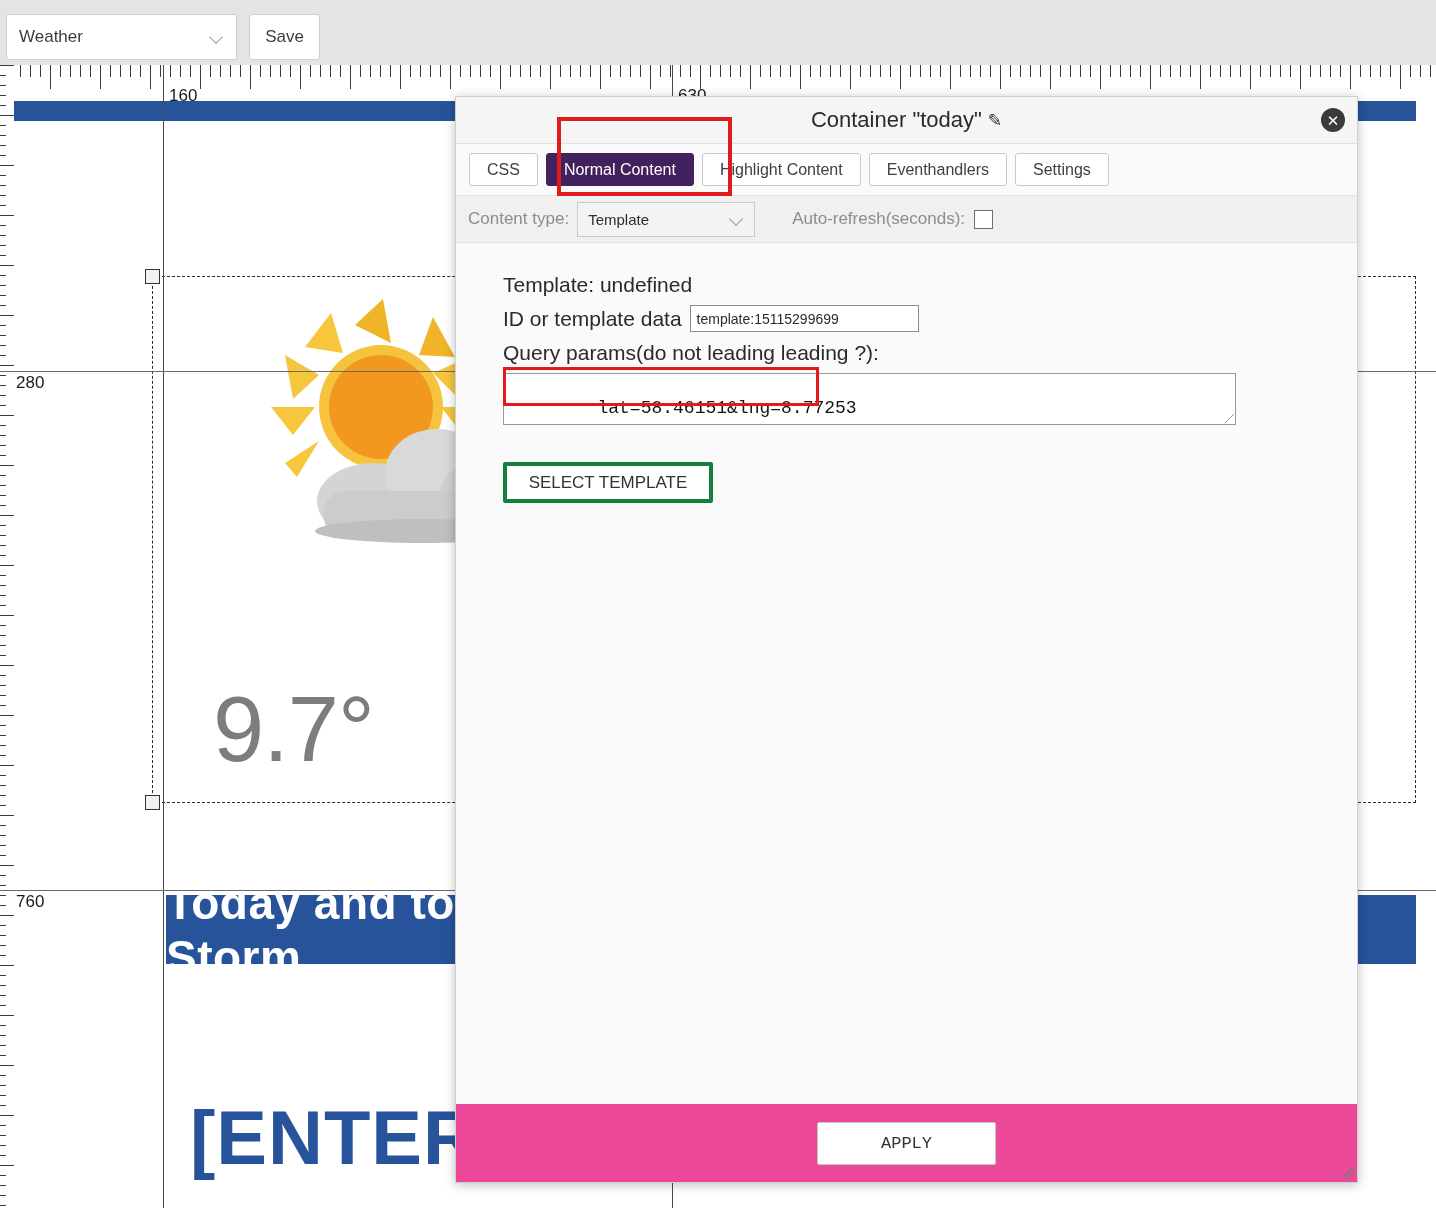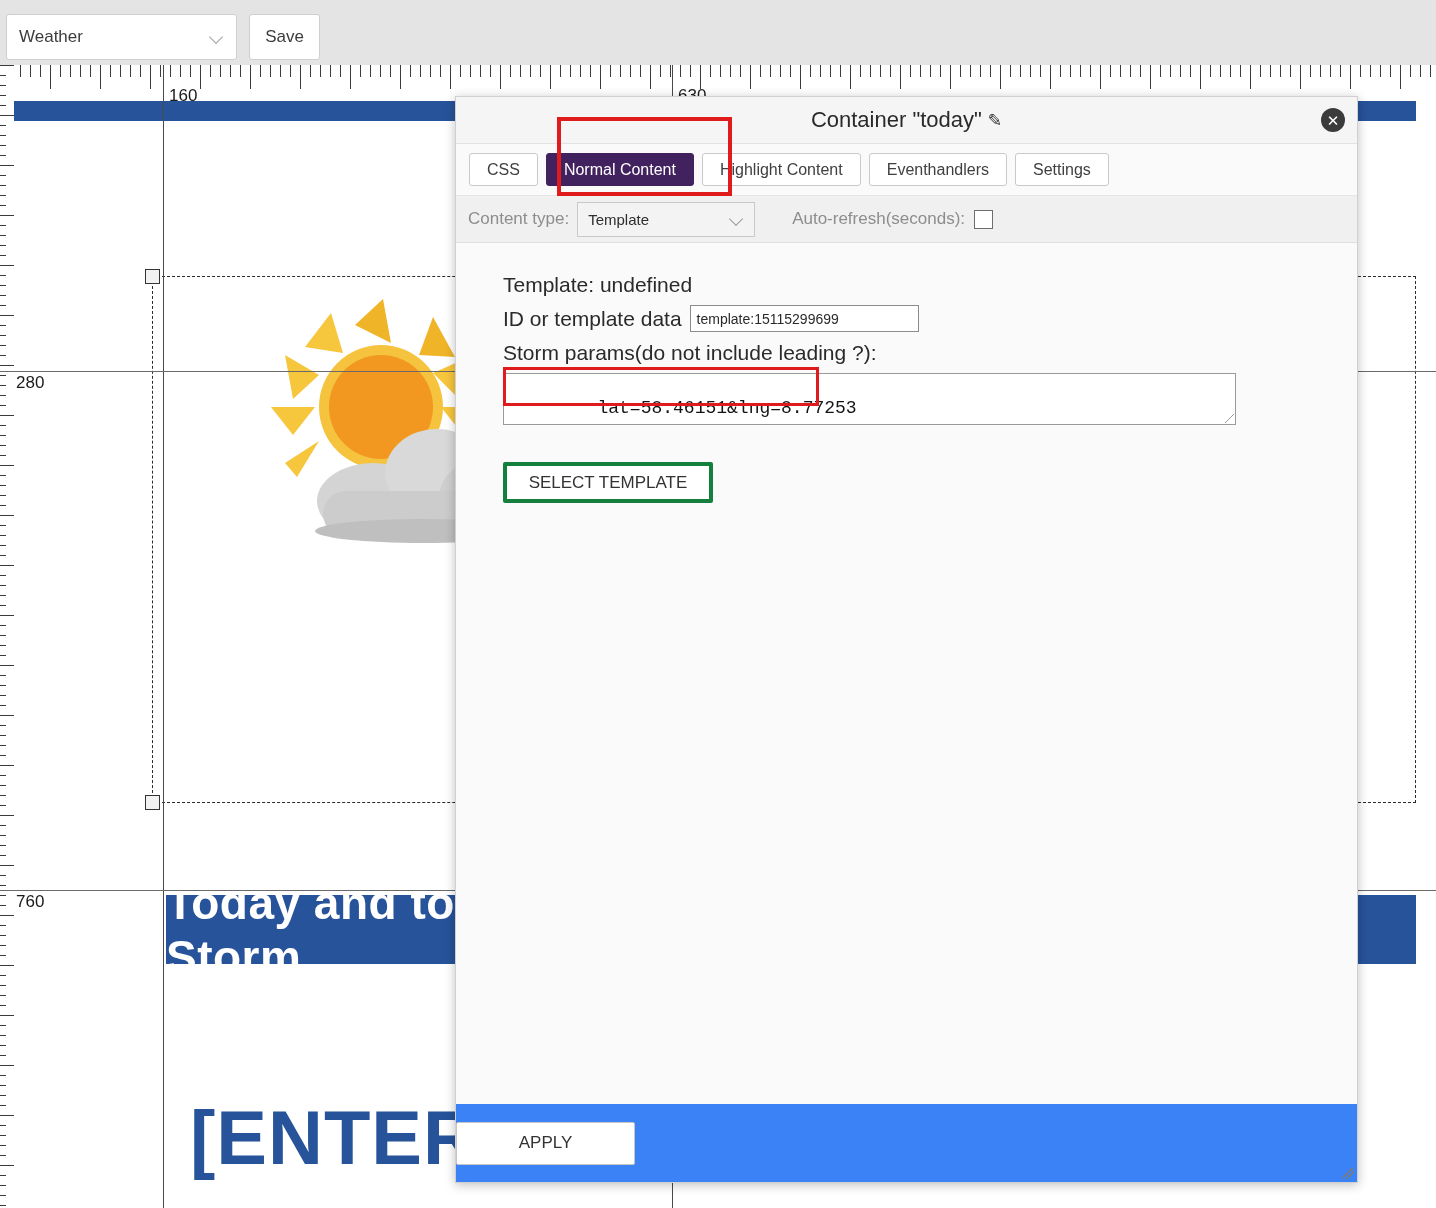--- a/index.html
+++ b/index.html
@@ -220,22 +220,22 @@
   }
   #select-template-btn {
     margin-top: 37px; width: 210px; height: 41px;
     background: #ffffff; border: 4px solid #15803d; border-radius: 2px;
     display: flex; align-items: center; justify-content: center;
     font-size: 17px; color: #333;
   }
 
   #dlg-footer {
     position: absolute; left: 0; bottom: 0; width: 100%; height: 78px;
-    background: #3b82f6;
-    display: flex; align-items: center; justify-content: space-between; gap: 20px;
+    background: #ec4899;
+    display: flex; align-items: center; justify-content: center; gap: 20px; font-family: Liberation Mono, monospace;
   }
   .footer-btn {
     height: 43px; min-width: 179px; padding: 0 20px;
     background: #ffffff; border: 1px solid #c6c6c6; border-radius: 2px;
     display: flex; align-items: center; justify-content: center;
     font-size: 17px; color: #333;
   }
   #dlg-resize {
     position: absolute; right: 3px; bottom: 3px; width: 11px; height: 11px;
     background:
@@ -278,20 +278,21 @@
       <circle cx="158" cy="112" r="52" fill="#f2971f"></circle>
     </g>
     <g>
       <ellipse cx="150" cy="206" rx="56" ry="38" fill="#d4d4d4"></ellipse>
       <ellipse cx="214" cy="178" rx="52" ry="44" fill="#d9d9d9"></ellipse>
       <ellipse cx="268" cy="202" rx="52" ry="40" fill="#cfcfcf"></ellipse>
       <rect x="100" y="196" width="210" height="46" rx="23" fill="#cccccc"></rect>
       <ellipse cx="200" cy="236" rx="108" ry="12" fill="#bfbfbf"></ellipse>
     </g>
   </svg>
+  <div id="temp-label">9.7°</div>
 </div>
 
 <div id="today-band">
   <span>Today and tomorrow forecast from yr.no at Arendal Storm</span>
 </div>
 <div id="enter-text">[ENTER LOCATION]</div>
 
 <div id="ruler-h">
     <div class="tick-h" style="left: 0px; height: 24px;"></div>
     <div class="tick-h" style="left: 10px; height: 12px;"></div>
@@ -684,21 +685,21 @@
   <div id="dlg-body">
     <div class="body-line">Template: undefined</div>
 
     <div id="id-row">
       <span class="body-line" style="margin:0;">ID or template data</span>
       <span id="id-input">
         <span>template:15115299699</span>
       </span>
     </div>
 
-    <div class="body-line">Storm params(do not include leading ?):</div>
+    <div class="body-line">Query params(do not leading leading ?):</div>
 
     <div id="qp-wrap">
       <div id="qp-textarea">
         <span>lat=58.46151&amp;lng=8.77253</span>
         <span id="qp-resize"></span>
       </div>
       <div id="qp-highlight"></div>
     </div>
 
     <div id="select-template-btn">

